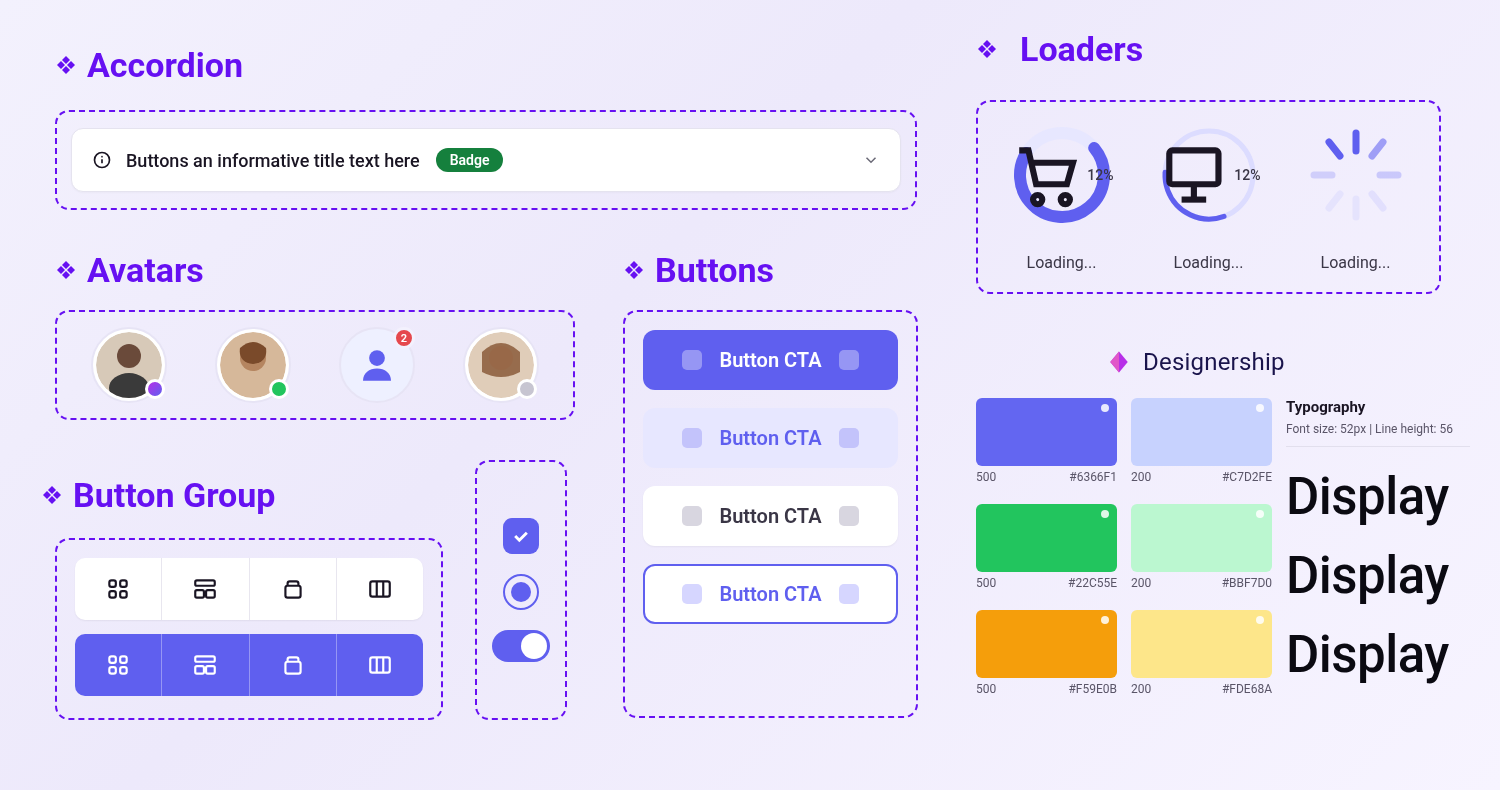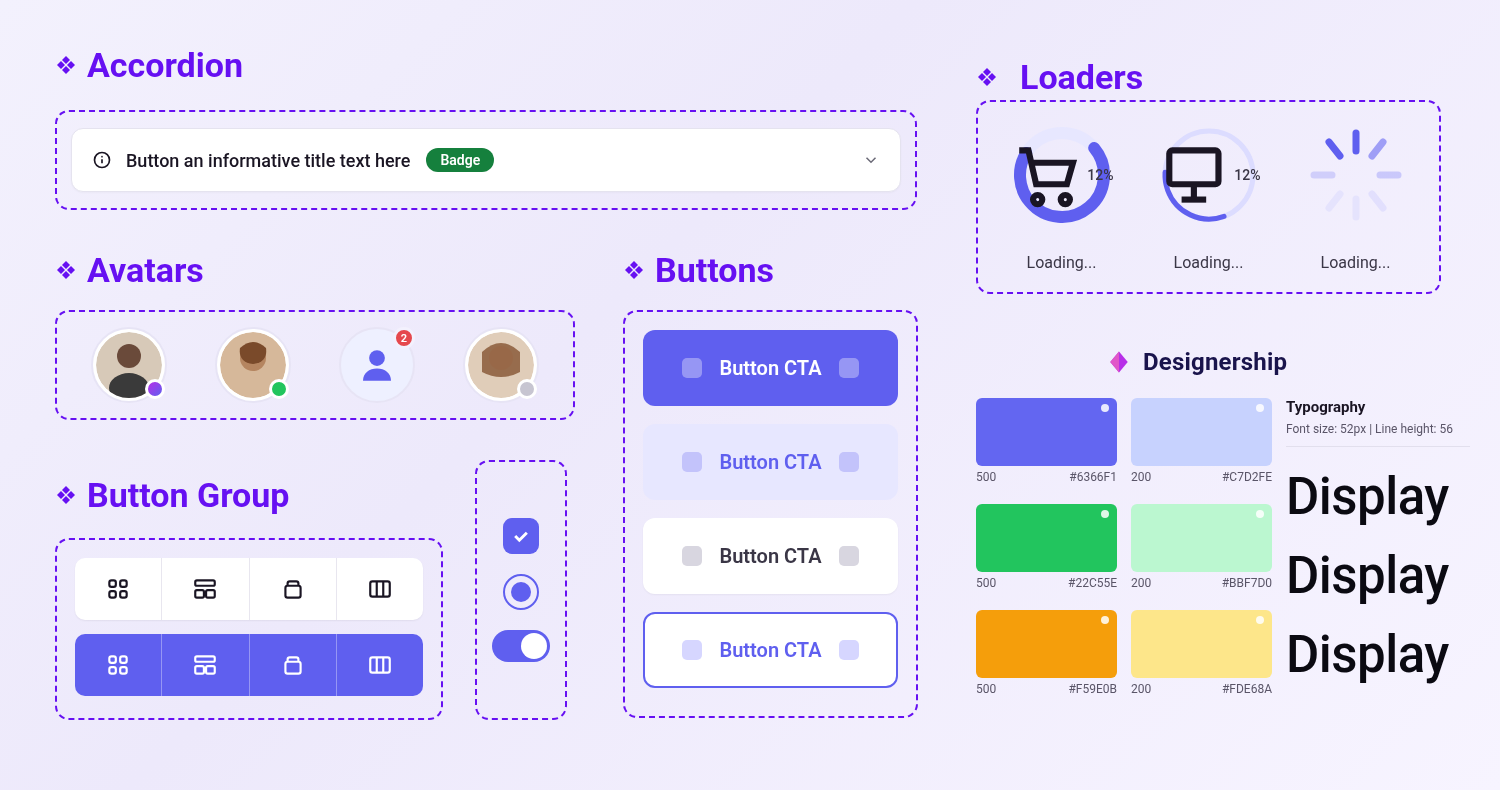--- a/index.html
+++ b/index.html
@@ -63,35 +63,35 @@
   }
   .avatar .initials { font-size: 26px; font-weight: 500; color: #5f5fef; }
 
   
   #sec-buttons { position: absolute; left: 623px; top: 250px; }
   #buttons-box {
     position: absolute; left: 623px; top: 310px; width: 295px; height: 408px;
     display: flex; flex-direction: column; gap: 18px; padding: 18px;
   }
   .btn {
-    height: 76px; border-radius: 12px; display: flex; align-items: center;
+    height: 60px; border-radius: 12px; display: flex; align-items: center;
     justify-content: center; gap: 18px; font-size: 20px; font-weight: 600;
   }
   .btn .sq { width: 20px; height: 20px; border-radius: 5px; }
   .btn-filled { background: #5f5fef; color: #fff; }
   .btn-filled .sq { background: rgba(255,255,255,0.35); }
   .btn-soft { background: #e7e7ff; color: #5f5fef; }
   .btn-soft .sq { background: #c3c3fb; }
   .btn-white { background: #fff; color: #3a3646; box-shadow: 0 1px 2px rgba(0,0,0,0.05); }
   .btn-white .sq { background: #d8d6e0; }
   .btn-outline { background: #fff; color: #5f5fef; border: 2px solid #5f5fef; }
   .btn-outline .sq { background: #d6d6ff; }
 
   
-  #sec-btngrp { position: absolute; left: 55px; top: 475px; }
+  #sec-btngrp { position: absolute; left: 41px; top: 475px; }
   #btngrp-box {
     position: absolute; left: 55px; top: 538px; width: 388px; height: 182px;
     display: flex; flex-direction: column; gap: 14px; padding: 18px;
   }
   .seg { display: flex; height: 62px; border-radius: 10px; overflow: hidden; }
   .seg-cell { flex: 1; display: flex; align-items: center; justify-content: center; }
   .seg-light { background: #fff; }
   .seg-light .seg-cell { border-right: 1px solid #e8e6ef; }
   .seg-light .seg-cell:last-child { border-right: none; }
   .seg-light { box-shadow: 0 1px 2px rgba(0,0,0,0.06); }
@@ -116,37 +116,37 @@
   .toggle {
     width: 58px; height: 32px; border-radius: 999px; background: #5f5fef;
     position: relative;
   }
   .toggle .knob {
     position: absolute; right: 3px; top: 3px; width: 26px; height: 26px;
     border-radius: 50%; background: #fff;
   }
 
   
-  #sec-loaders { position: absolute; left: 976px; top: 57px; gap: 22px; }
+  #sec-loaders { position: absolute; left: 976px; top: 29px; gap: 22px; }
   #loaders-box {
     position: absolute; left: 976px; top: 100px; width: 465px; height: 194px;
     display: flex; align-items: center; justify-content: space-around; padding: 14px 10px;
   }
   .loader-col { display: flex; flex-direction: column; align-items: center; gap: 26px; }
   .loader-ring { position: relative; width: 104px; height: 104px; }
   .loader-ring svg { width: 104px; height: 104px; }
   .loader-center {
     position: absolute; inset: 0; display: flex; align-items: center; justify-content: center;
     gap: 4px; font-size: 14px; color: #3a3646; font-weight: 500;
   }
   .loader-label { font-size: 16px; color: #3a3646; }
 
   
   #brand { position: absolute; left: 1105px; top: 348px; display: flex; align-items: center; gap: 10px; }
-  #brand .brand-name { font-size: 24px; font-weight: 700; color: #1a144c; letter-spacing: 0.2px; }
+  #brand .brand-name { font-size: 24px; font-weight: 400; color: #1a144c; letter-spacing: 0.2px; }
 
   #swatches { position: absolute; left: 976px; top: 398px; width: 470px; }
   .swatch-row { display: flex; gap: 14px; margin-bottom: 6px; }
   .swatch {
     width: 141px; height: 68px; border-radius: 6px; position: relative;
   }
   .swatch .dot {
     position: absolute; top: 6px; right: 8px; width: 8px; height: 8px; border-radius: 50%;
     background: rgba(255,255,255,0.85);
   }
@@ -186,21 +186,21 @@
     </svg>
   <span>Accordion</span>
 </div>
 <div id="accordion-box" class="dashed">
   <div id="accordion-row">
     <svg class="info-ico" viewBox="0 0 24 24" fill="none" stroke="#1a1523" stroke-width="2">
       <circle cx="12" cy="12" r="9"></circle>
         <line x1="12" y1="11" x2="12" y2="16"></line>
         <circle cx="12" cy="8" r="1" fill="#1a1523" stroke="none"></circle>
     </svg>
-    <span class="title">Button an informative title text here</span>
+    <span class="title">Buttons an informative title text here</span>
     <span class="badge">Badge</span>
     <svg class="chevron" viewBox="0 0 24 24" fill="none" stroke="#6b6a77" stroke-width="2">
       <polyline points="6 9 12 15 18 9"></polyline>
     </svg>
   </div>
 </div>
 
 <div id="sec-avatars" class="section-label">
   <svg viewBox="0 0 22 22">
       <use href="#diamond4"></use>

